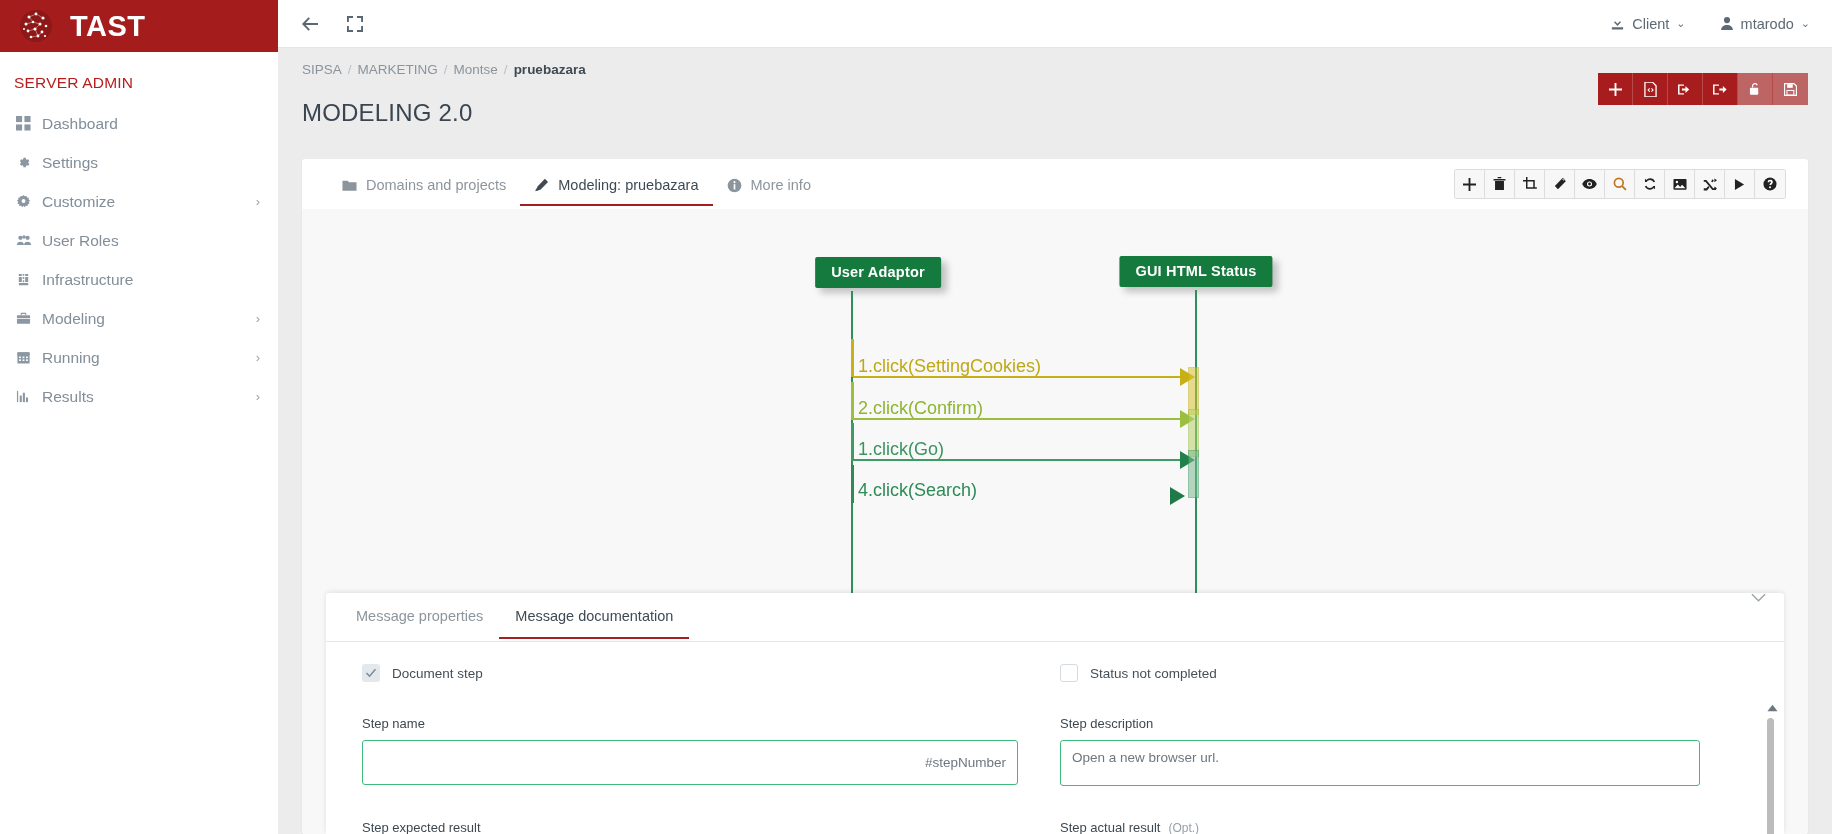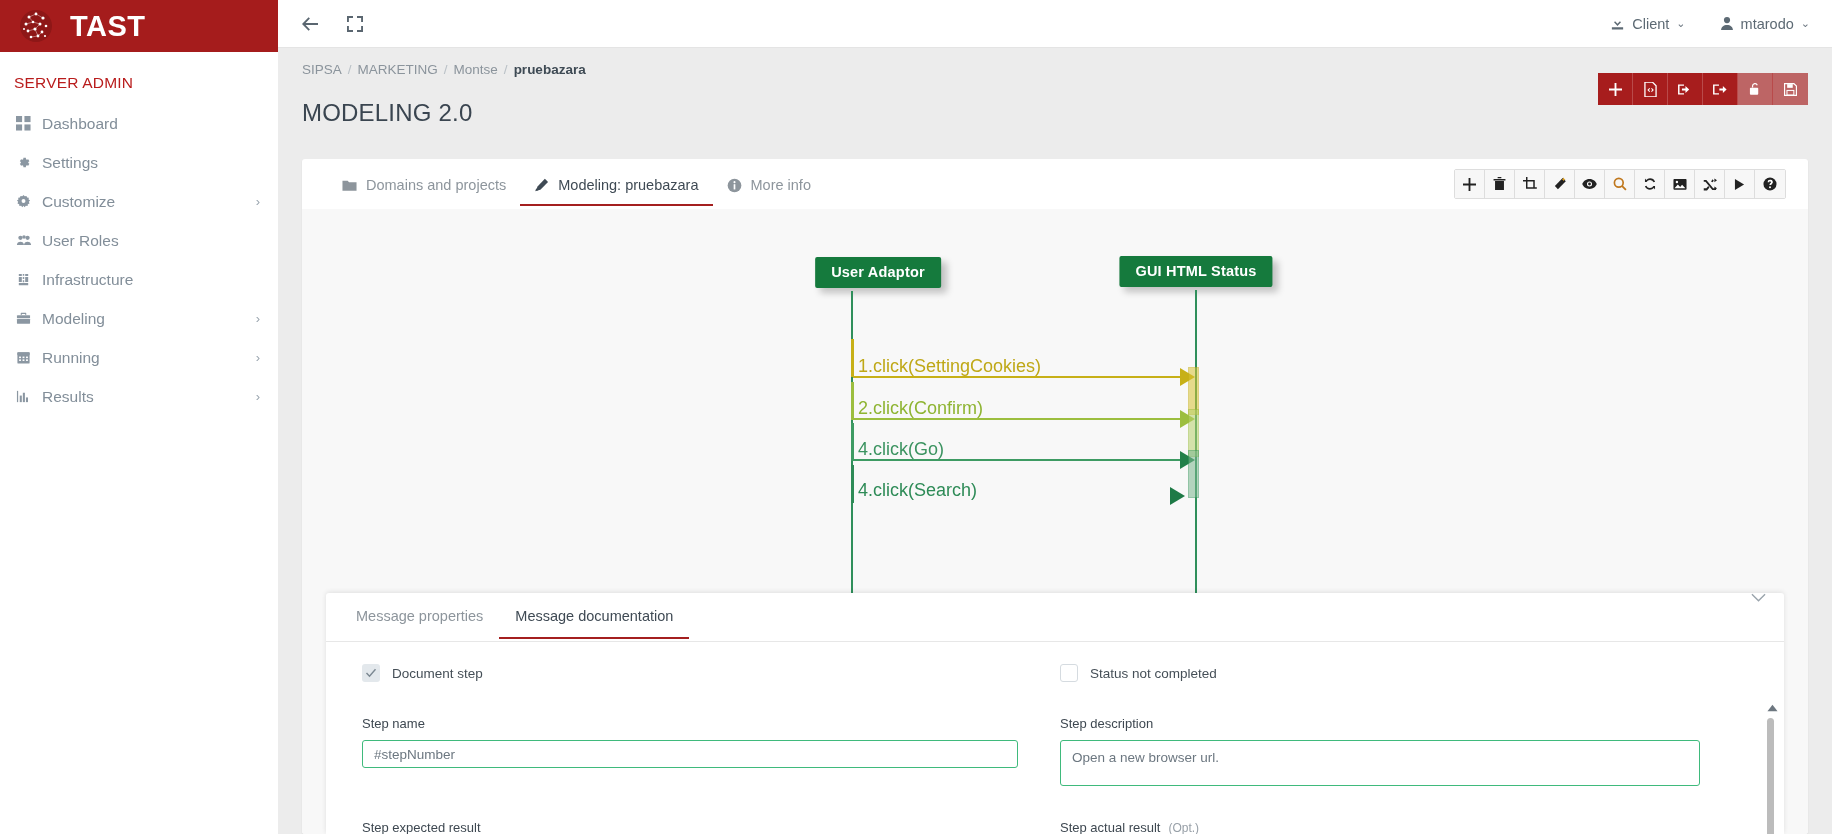--- a/index.html
+++ b/index.html
@@ -206,21 +206,21 @@
   .check-label { font-size: 13.5px; color: #454f57; }
 
   .field-label { font-size: 13px; color: #3e4851; margin-bottom: 9px; display: block; }
   .field-label .opt { color: #98a0a8; font-size: 12px; margin-left: 8px; }
   .txt-input, .txt-area {
     width: 100%; border: 1px solid #3fba7c; border-radius: 3px;
     font-family: "Liberation Sans", sans-serif;
     font-size: 13.5px; color: #6c7780;
     padding: 8px 11px; outline: none; background: #ffffff;
   }
-  .txt-input { height: 28px; }
+  .txt-input { height: 45px; text-align: right; }
   .txt-area { height: 46px; resize: none; line-height: 1.35; }
   .field-block { margin-bottom: 30px; }
   .bp-scroll-up {
     position: absolute; right: 6px; top: 60px;
     color: #6d7780; font-size: 11px;
   }
   .bp-scroll-track {
     position: absolute; right: 10px; top: 76px; width: 7px; height: 180px;
     background: #bcbcbc; border-radius: 4px;
   }
@@ -576,21 +576,21 @@
           <div class="activation-src" style="left:549px; top:173px; height:38px; background:#9cbe3f;"></div>
           <div class="msg-line" style="left:551px; top:209px; width:339px; background:#9cbe3f;"></div>
           <div class="msg-arrow" style="left:878px; top:201px; border-left:15px solid #9cbe3f;"></div>
           <div class="activation" style="left:886px; top:200px; height:48px; background:#b7d16b; border:1px solid #9cbe3f;"></div>
           <div class="msg-label" style="left:556px; top:189px; color:#8eb432;">2.click(Confirm)</div>
 
           <div class="activation-src" style="left:549px; top:214px; height:38px; background:#3e9b63;"></div>
           <div class="msg-line" style="left:551px; top:250px; width:339px; background:#3e9b63;"></div>
           <div class="msg-arrow" style="left:878px; top:242px; border-left:15px solid #22804a;"></div>
           <div class="activation" style="left:886px; top:241px; height:48px; background:#7bb78f; border:1px solid #3e9b63;"></div>
-          <div class="msg-label" style="left:556px; top:230px; color:#3b9360;">4.click(Go)</div>
+          <div class="msg-label" style="left:556px; top:230px; color:#3b9360;">1.click(Go)</div>
 
           <div class="activation-src" style="left:549px; top:256px; height:38px; background:#2e8b57;"></div>
           <div class="msg-label" style="left:556px; top:271px; color:#2e8b57;">4.click(Search)</div>
           <div class="msg-arrow" style="left:868px; top:278px; border-left:15px solid #1e7a46;"></div>
         </div>
       </div>
 
       <div class="bottom-panel">
 
         <div class="bp-tabs">

